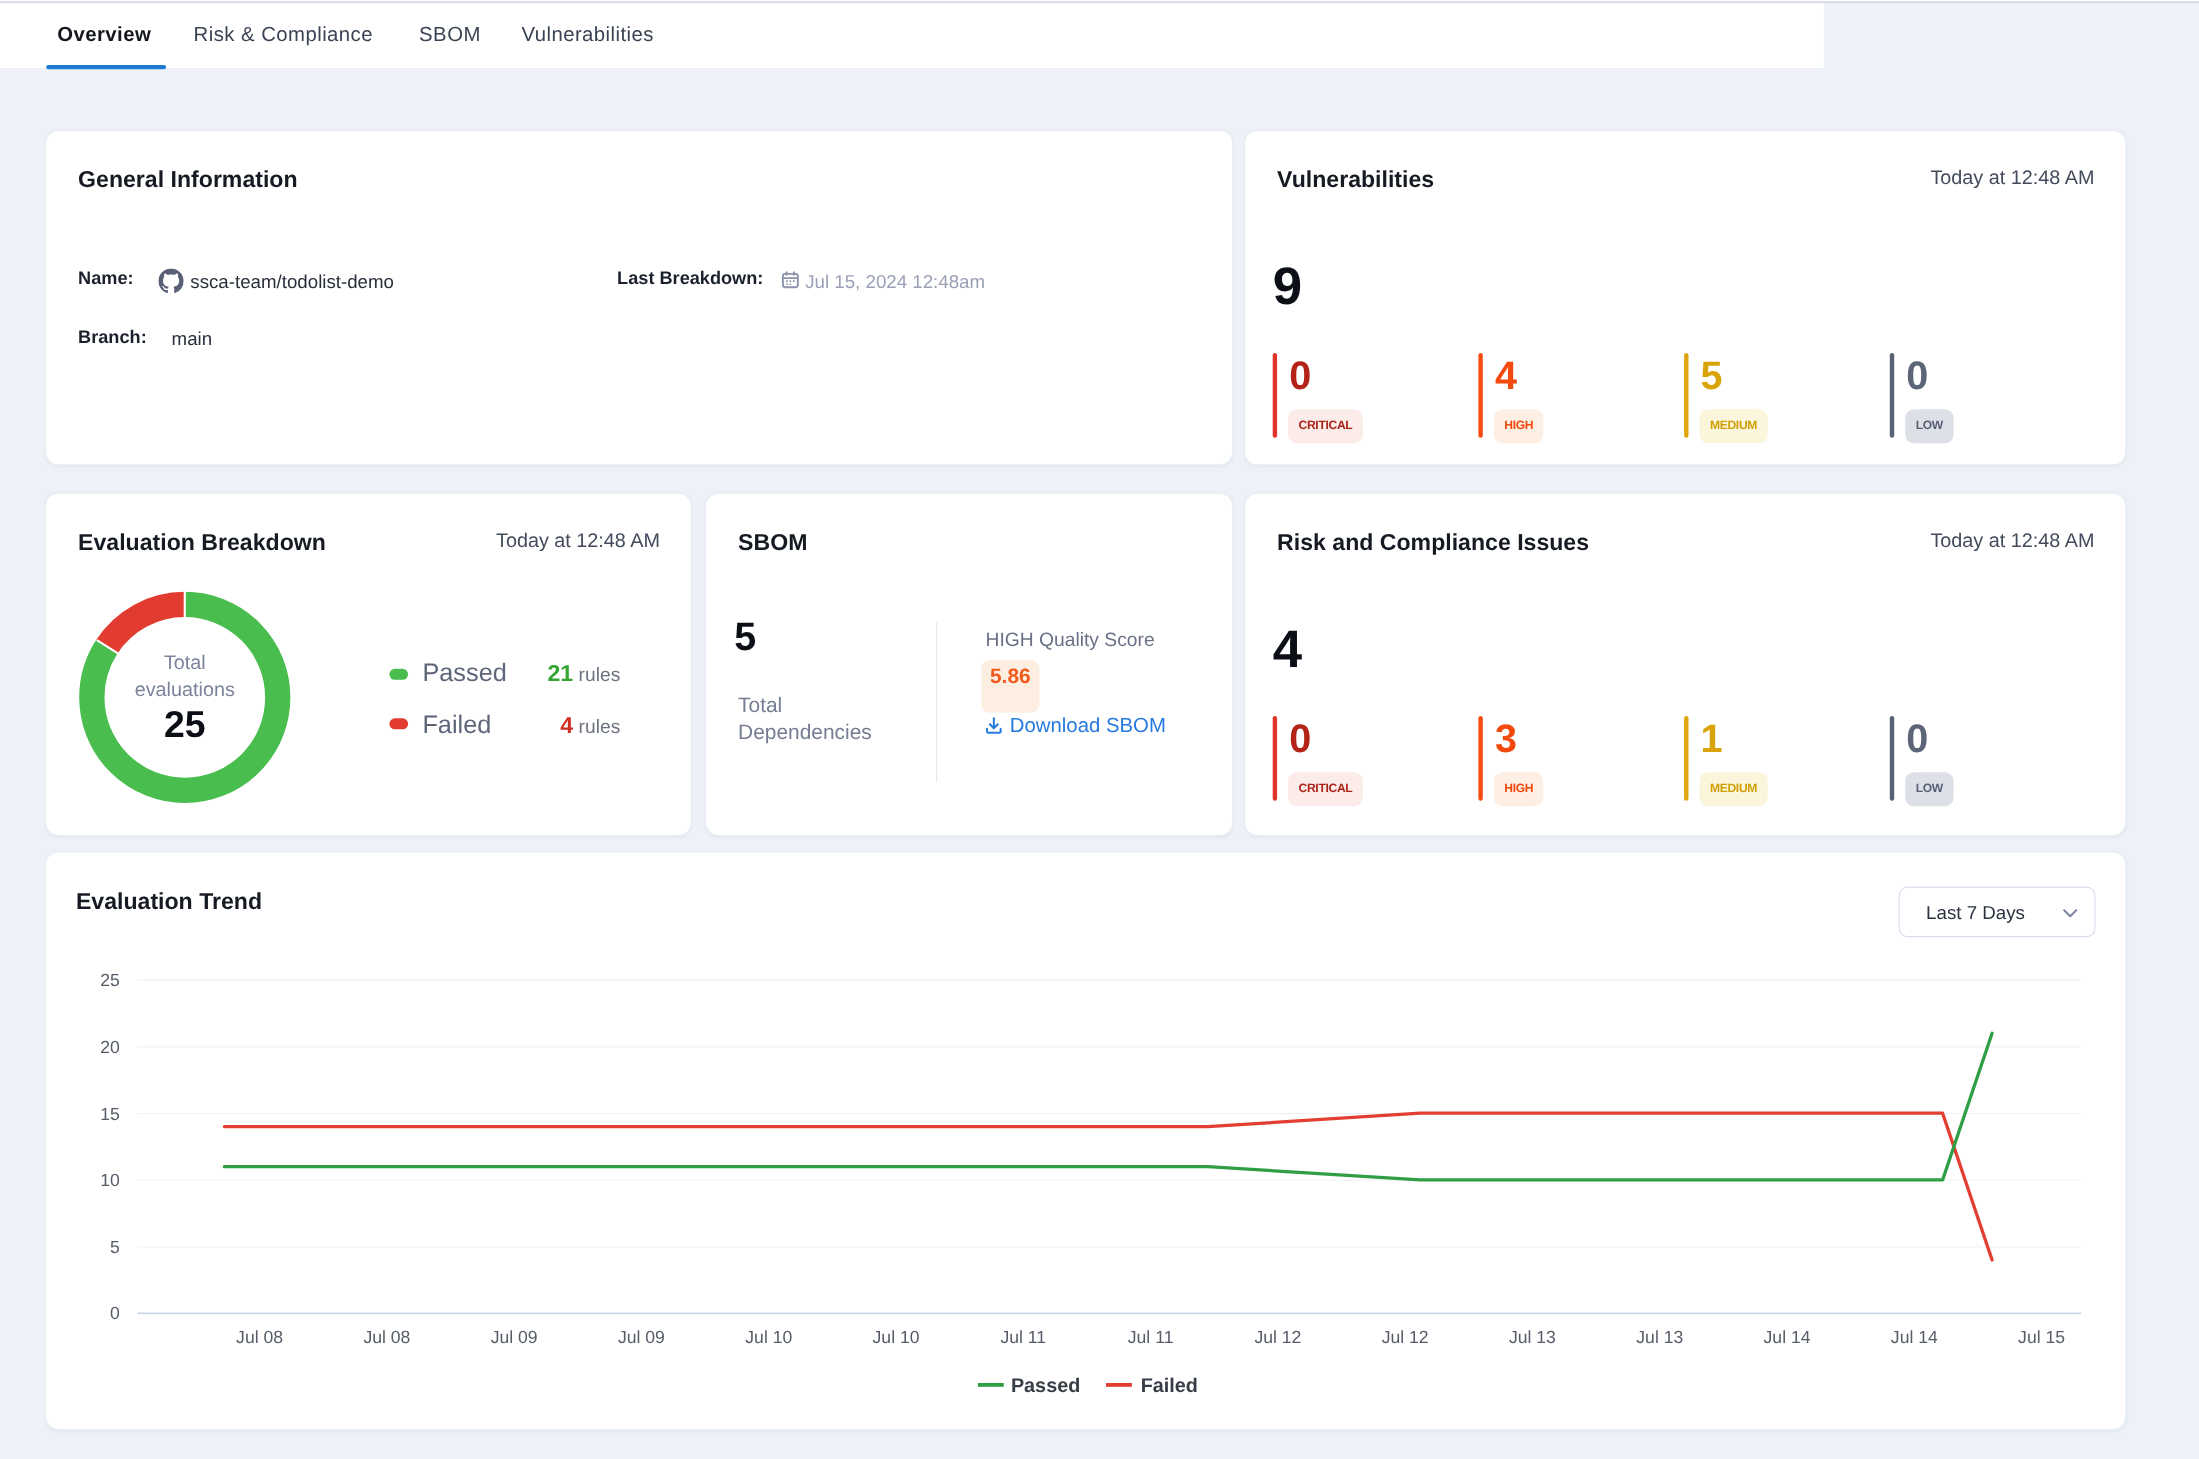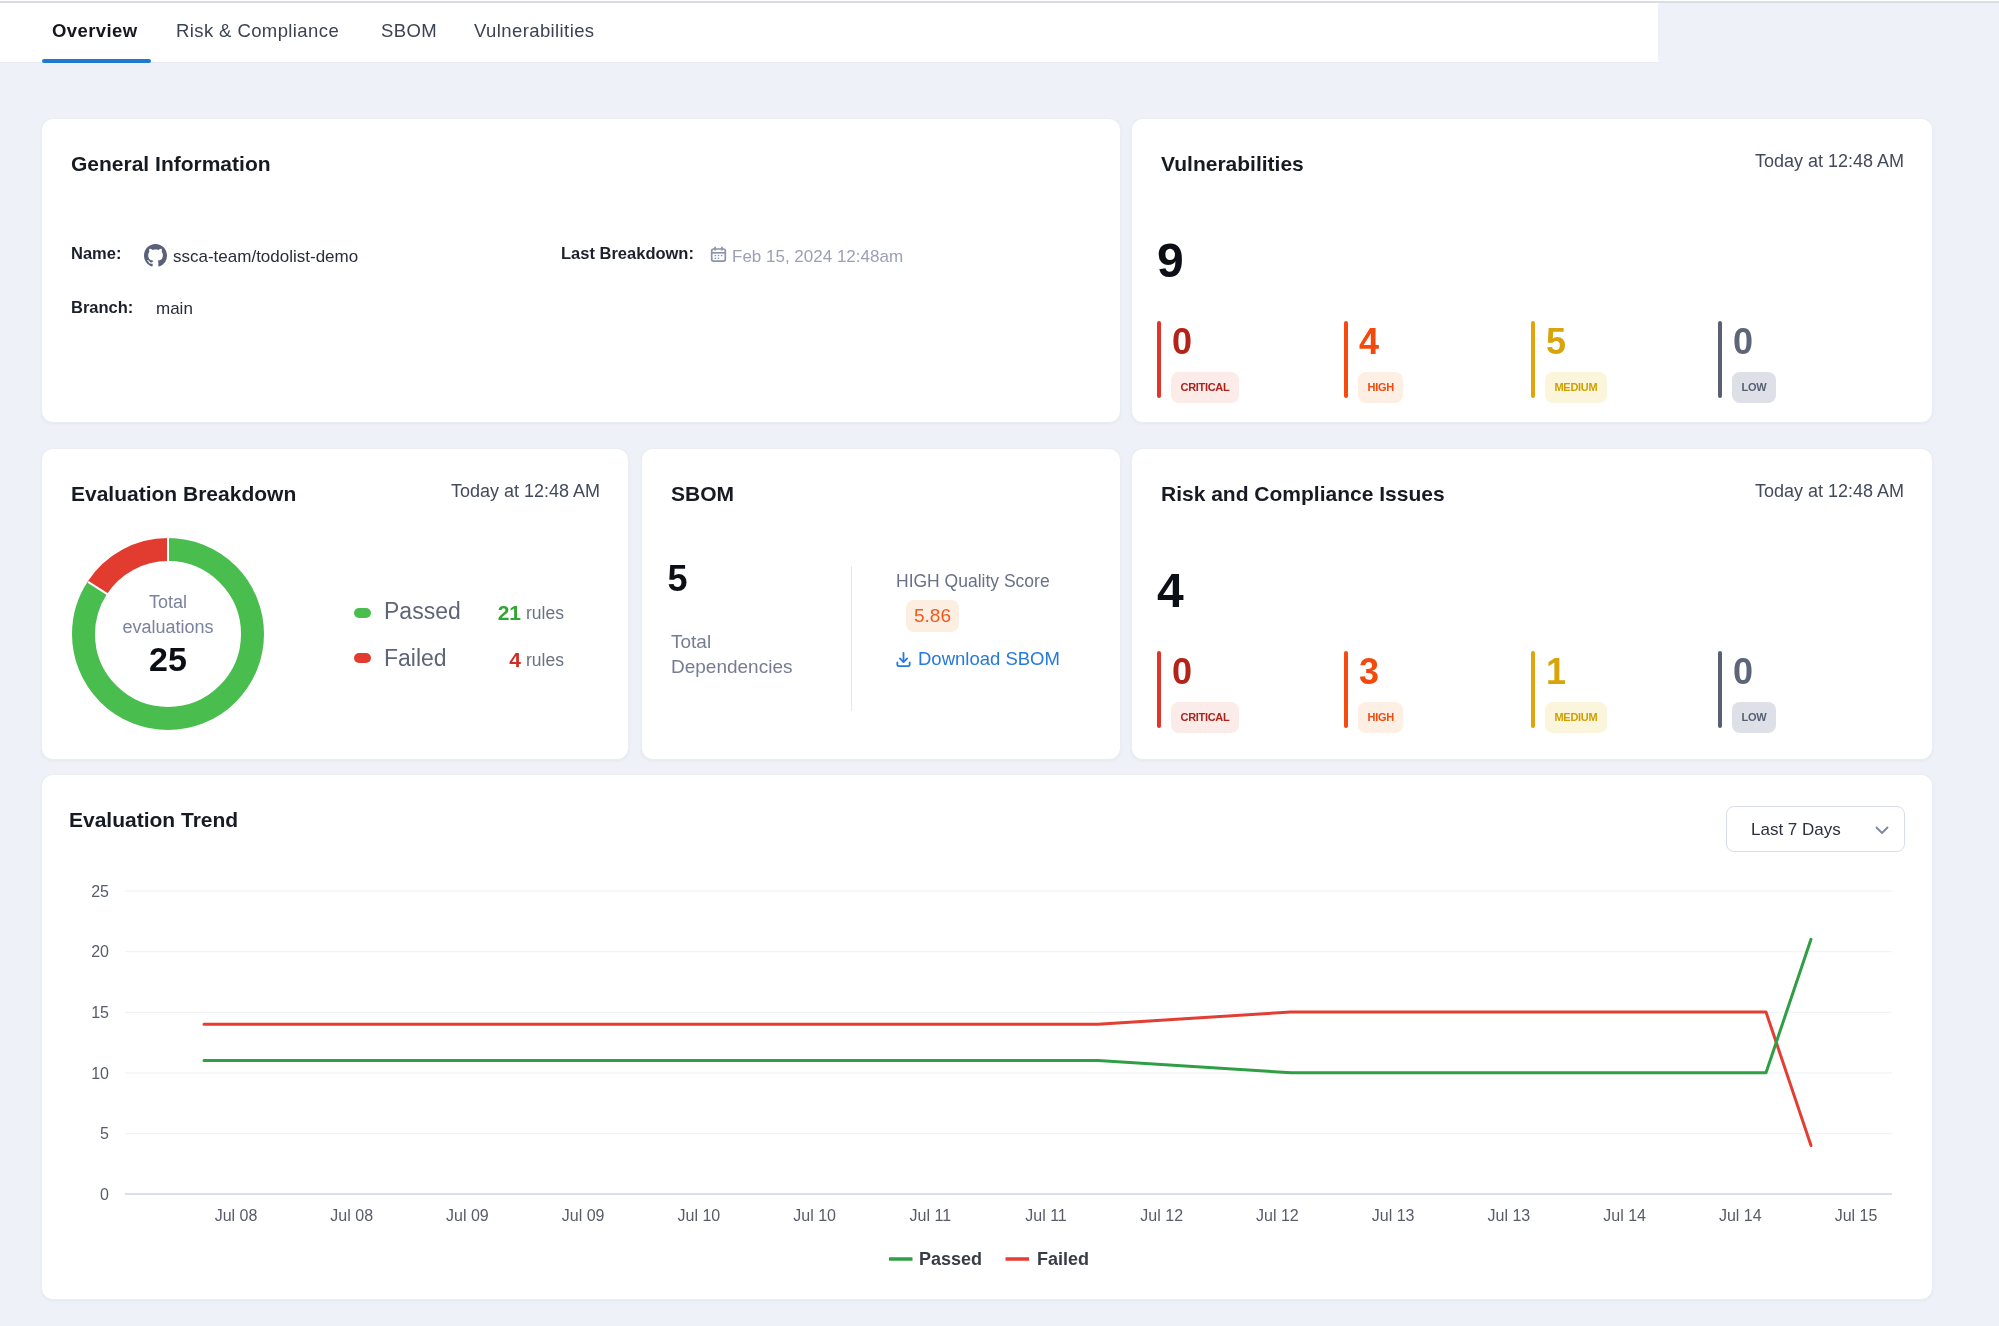--- a/index.html
+++ b/index.html
@@ -51,21 +51,21 @@
         <line x1="11.2" y1="0.8" x2="11.2" y2="4.2"></line>
         <line x1="1.6" y1="6.4" x2="14.4" y2="6.4"></line>
         <g stroke-width="1.3">
           <line x1="4.4" y1="9" x2="5.8" y2="9"></line>
           <line x1="7.3" y1="9" x2="8.7" y2="9"></line>
           <line x1="10.2" y1="9" x2="11.6" y2="9"></line>
           <line x1="4.4" y1="11.6" x2="5.8" y2="11.6"></line>
           <line x1="7.3" y1="11.6" x2="8.7" y2="11.6"></line>
         </g>
       </svg>
-    <div class="val" style="left:690px; top:128px; color:#9aa0b6;">Feb 15, 2024 12:48am</div>
+    <div class="val" style="left:690px; top:128px; color:#9aa0b6;">Jul 15, 2024 12:48am</div>
     <div class="lbl" style="left:29px; top:178.5px;">Branch:</div>
     <div class="val" style="left:114px; top:180px;">main</div>
   </div>
 
   <div class="card" style="left:1131px; top:118px; width:802px; height:305px;">
     <div class="ctitle">Vulnerabilities</div>
     <div class="today">Today at 12:48 AM</div>
     <div class="bignum">9</div>
     <div class="sev" style="left:25px;">
       <div class="sevbar" style="background:#e1342a;"></div>
@@ -110,21 +110,21 @@
     <div class="abs" style="left:419px; top:200px; width:60px; text-align:right; font-size:21px; font-weight:700; color:#cf2e23; line-height:1;">4</div>
     <div class="abs" style="left:484px; top:203px; font-size:17.5px; color:#6b7280; line-height:1;">rules</div>
   </div>
 
   <div class="card" style="left:641px; top:448px; width:480px; height:312px;">
     <div class="ctitle">SBOM</div>
     <div class="abs" style="left:25.5px; top:112px; font-size:36px; font-weight:700; color:#0c0f15; line-height:1;">5</div>
     <div class="abs" style="left:29px; top:180px; font-size:19px; color:#757d93; line-height:25.4px;">Total<br>Dependencies</div>
     <div class="abs" style="left:209px; top:117px; width:1px; height:145px; background:#e4e7ee;"></div>
     <div class="abs" style="left:254px; top:124px; font-size:17.5px; color:#6a7186; line-height:1;">HIGH Quality Score</div>
-    <div class="abs" style="left:264px; top:151px; width:53px; height:32px; background:#fcefe1; border-radius:8px; text-align:center; line-height:32px; font-size:19px; font-weight:400; color:#f4581d;">5.86</div>
+    <div class="abs" style="left:250px; top:151px; width:53px; height:48px; background:#fcefe1; border-radius:8px; text-align:center; line-height:32px; font-size:19px; font-weight:700; color:#f4581d;">5.86</div>
     <svg class="abs" style="left:253px; top:202px;" width="17" height="17" viewBox="0 0 16 16" fill="none" stroke="#2679de" stroke-width="1.7" stroke-linecap="round" stroke-linejoin="round">
         <path d="M2.2 10.8v2.2a1.3 1.3 0 0 0 1.3 1.3h9a1.3 1.3 0 0 0 1.3-1.3v-2.2"></path>
         <path d="M8 1.8v8.4"></path>
         <path d="M4.6 7 8 10.4 11.4 7"></path>
       </svg>
     <div class="abs" style="left:276px; top:201px; font-size:18.5px; font-weight:500; color:#2679de; line-height:1;">Download SBOM</div>
   </div>
 
   <div class="card" style="left:1131px; top:448px; width:802px; height:312px;">
     <div class="ctitle">Risk and Compliance Issues</div>

